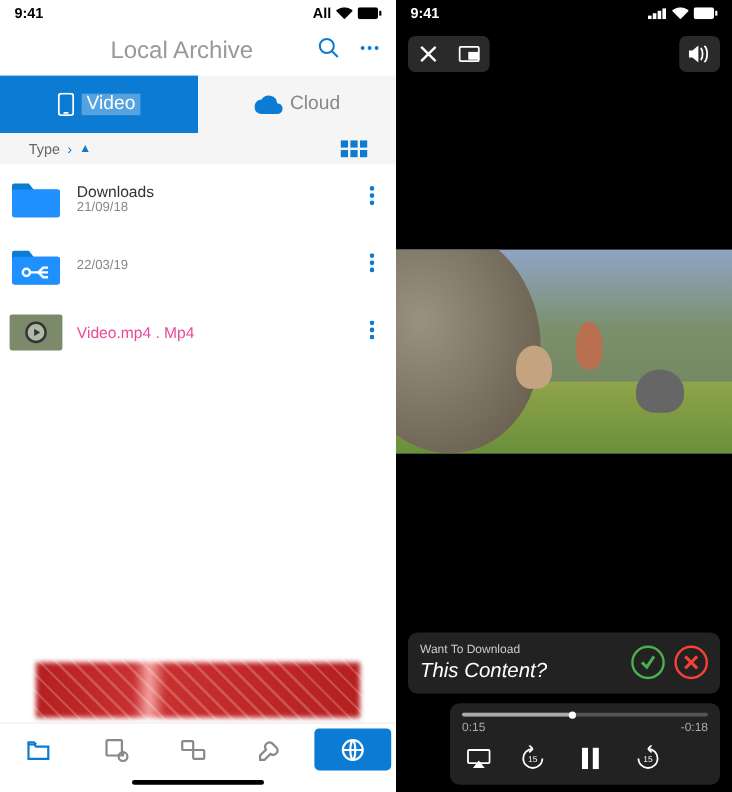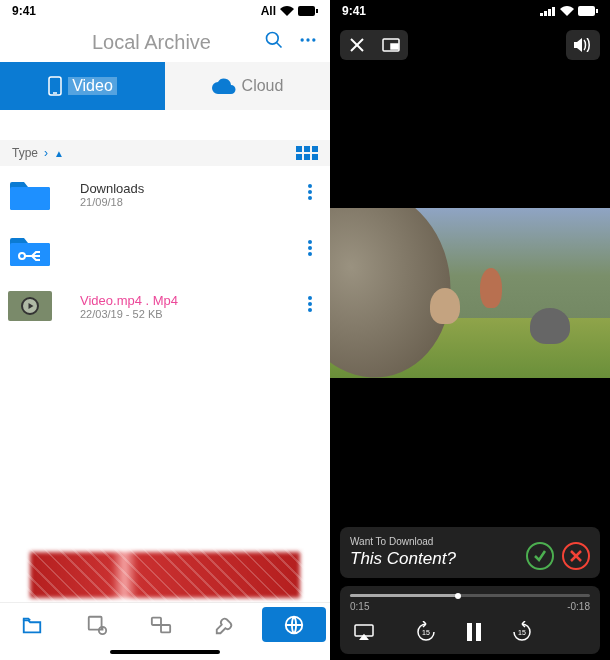--- a/index.html
+++ b/index.html
@@ -12,27 +12,27 @@
     .status-right { display: flex; align-items: center; gap: 4px; }
     .header-row { display: flex; align-items: center; justify-content: flex-end; padding: 8px 12px; gap: 14px; }
     .header-title { color: #999; font-size: 20px; margin-right: auto; padding-left: 80px; }
     .search-icon svg, .more-icon svg { width: 20px; height: 20px; }
     .tabs { display: flex; height: 48px; }
     .tab { flex: 1; display: flex; align-items: center; justify-content: center; gap: 6px; font-size: 16px; cursor: pointer; }
     .tab.active { background: #0b7bd3; color: #fff; }
     .tab.active .tab-label { background: rgba(255,255,255,0.3); padding: 0 4px; }
     .tab.inactive { color: #0b7bd3; background: #f5f5f5; }
     .tab.inactive .tab-label { color: #888; }
-    .sort-row { display: flex; align-items: flex-start; justify-content: space-between; padding: 6px 12px; background: #f5f5f5; font-size: 12px; color: #666; margin-top: 30px; }
+    .sort-row { display: flex; align-items: flex-start; justify-content: space-between; padding: 6px 24px; background: #f5f5f5; font-size: 12px; color: #666; }
     .sort-left { display: flex; align-items: center; gap: 6px; }
     .sort-up { color: #0b7bd3; font-size: 10px; }
     .grid-icon { display: grid; grid-template-columns: 6px 6px 6px; grid-template-rows: 6px 6px; gap: 2px; }
     .grid-icon span { background: #0b7bd3; }
     .file-list { flex: 1; overflow: auto; }
-    .file-row { display: flex; align-items: center; padding: 10px 8px; gap: 28px; }
+    .file-row { display: flex; align-items: center; padding: 10px 8px; gap: 12px; }
     .file-icon { width: 44px; height: 36px; display: flex; align-items: center; justify-content: center; }
     .file-info { flex: 1; }
     .file-name { font-size: 13px; color: #333; }
     .file-meta { font-size: 11px; color: #888; }
     .row-more { width: 24px; color: #0b7bd3; font-size: 18px; text-align: center; cursor: pointer; }
     .video-thumb { width: 44px; height: 30px; background: #7a8a6a; position: relative; border-radius: 2px; }
     .video-thumb::after { content: ""; position: absolute; top: 50%; left: 50%; width: 14px; height: 14px; border: 2px solid #333; border-radius: 50%; transform: translate(-50%,-50%); background: rgba(255,255,255,0.4); }
     .video-thumb::before { content: ""; position: absolute; top: 50%; left: 52%; transform: translate(-50%,-50%); border-left: 5px solid #333; border-top: 3px solid transparent; border-bottom: 3px solid transparent; z-index: 2; }
     .ad-banner { height: 46px; margin: 4px 30px; background: linear-gradient(90deg, #b51f1f 0%, #c93030 30%, #f5a3a3 35%, #c93030 40%, #b51f1f 100%); filter: blur(2px); }
     .ad-wrap { position: relative; }
@@ -52,29 +52,29 @@
     .r-btn.single { background: rgba(60,60,60,0.7); border-radius: 6px; }
     .video-area { flex: 1; display: flex; align-items: center; justify-content: center; }
     .video-frame { width: 100%; height: 170px; background: linear-gradient(180deg, #8fa4c4 0%, #7a8f6a 40%, #6a7f5a 100%); position: relative; overflow: hidden; }
     .tree { position: absolute; left: -40px; top: -20px; width: 160px; height: 190px; background: radial-gradient(ellipse at 40% 40%, #9a9280 0%, #6a6050 80%); border-radius: 50%; transform: rotate(-10deg); }
     .grass { position: absolute; bottom: 0; left: 0; right: 0; height: 60px; background: linear-gradient(180deg, #8fa44a 0%, #6a8f3a 100%); }
     .critter { position: absolute; width: 30px; height: 36px; background: #b89570; border-radius: 50% 50% 40% 40%; }
     .critter.c1 { left: 100px; top: 80px; background: #c4a380; }
     .critter.c2 { left: 150px; top: 60px; width: 22px; height: 40px; background: #b87050; }
     .critter.c3 { left: 200px; top: 100px; width: 40px; height: 36px; background: #666; }
     .bottom-controls { padding: 8px 10px 6px; }
-    .dl-prompt { background: rgba(40,40,40,0.85); border-radius: 8px; padding: 8px 10px; display: flex; align-items: flex-end; justify-content: space-between; margin-bottom: 8px; }
+    .dl-prompt { background: rgba(40,40,40,0.85); border-radius: 8px; padding: 8px 10px; display: flex; align-items: center; justify-content: space-between; margin-bottom: 8px; }
     .dl-text { font-size: 11px; line-height: 1.3; }
     .dl-text-line1 { font-size: 10px; color: #ccc; }
     .dl-text-line2 { font-style: italic; font-size: 17px; }
     .dl-actions { display: flex; gap: 8px; }
     .dl-btn { width: 28px; height: 28px; border-radius: 50%; display: flex; align-items: center; justify-content: center; cursor: pointer; border: 2px solid; font-size: 14px; }
     .dl-yes { border-color: #4CAF50; color: #4CAF50; }
     .dl-no { border-color: #f44336; color: #f44336; }
-    .player-bar { background: rgba(40,40,40,0.85); border-radius: 8px; padding: 8px 10px; }
+    .player-bar { background: rgba(40,40,40,0.85); border-radius: 8px; padding: 8px 10px; margin-left: 35px; }
     .progress { position: relative; height: 3px; background: #555; border-radius: 2px; margin-bottom: 4px; }
     .progress-fill { position: absolute; left: 0; top: 0; height: 100%; width: 45%; background: #aaa; border-radius: 2px; }
     .progress-thumb { position: absolute; left: 45%; top: 50%; width: 6px; height: 6px; background: #fff; border-radius: 50%; transform: translate(-50%,-50%); }
     .time-row { display: flex; justify-content: space-between; font-size: 10px; color: #aaa; margin-bottom: 6px; }
     .controls-row { display: flex; align-items: center; justify-content: space-between; }
     .ctrl-btn { width: 28px; height: 28px; display: flex; align-items: center; justify-content: center; cursor: pointer; color: #fff; }
     .ctrl-center { display: flex; gap: 20px; align-items: center; }
   </style>
 </head>
 <body>
@@ -165,36 +165,36 @@
             <path d="M4 6h12l4 5h20a2 2 0 012 2v19a2 2 0 01-2 2H4a2 2 0 01-2-2V8a2 2 0 012-2z" fill="#0b7bd3"></path>
             <rect x="2" y="11" width="40" height="23" rx="2" fill="#1e90ff"></rect>
             <g stroke="#fff" stroke-width="2" fill="none">
               <circle cx="14" cy="24" r="3"></circle>
               <line x1="17" y1="24" x2="32" y2="24"></line>
               <path d="M24 24l4-4h4M24 24l4 4h4"></path>
             </g>
           </svg>
       </div>
       <div class="file-info">
+        <div class="file-meta">22/03/19</div>
       </div>
       <div class="row-more">
         <svg width="4" height="16" viewBox="0 0 4 16" fill="#0b7bd3">
             <circle cx="2" cy="2" r="2"></circle>
             <circle cx="2" cy="8" r="2"></circle>
             <circle cx="2" cy="14" r="2"></circle>
           </svg>
       </div>
     </div>
     <div class="file-row">
       <div class="file-icon">
           <div class="video-thumb"></div>
         </div>
       <div class="file-info">
         <div class="file-name" style="color:#ec4899">Video.mp4 . Mp4</div>
-        <div class="file-meta">22/03/19 - 52 KB</div>
       </div>
       <div class="row-more">
         <svg width="4" height="16" viewBox="0 0 4 16" fill="#0b7bd3">
             <circle cx="2" cy="2" r="2"></circle>
             <circle cx="2" cy="8" r="2"></circle>
             <circle cx="2" cy="14" r="2"></circle>
           </svg>
       </div>
     </div>
   </div>

